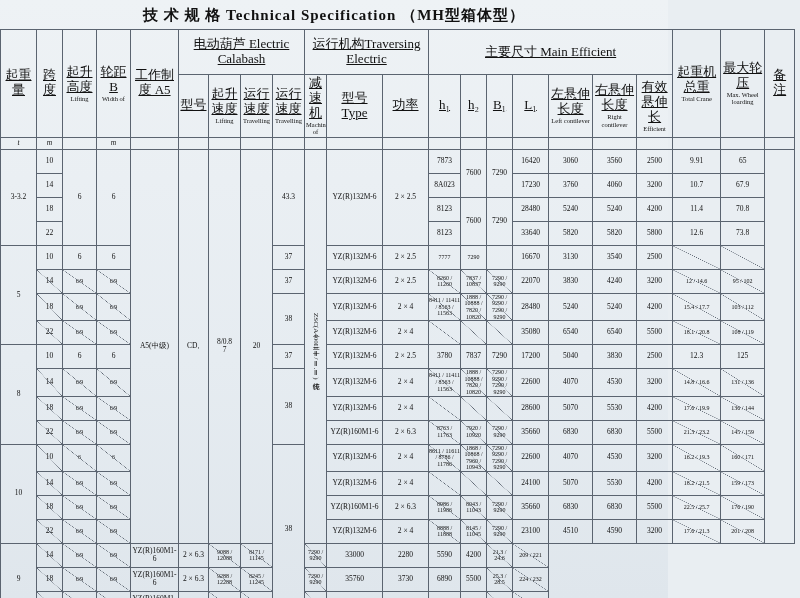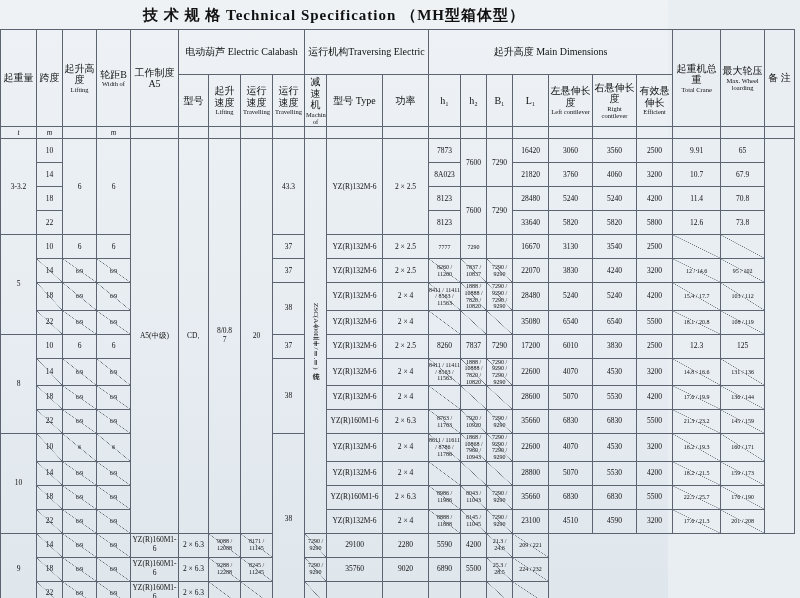--- a/index.html
+++ b/index.html
@@ -39,21 +39,21 @@
     padding:0;
     line-height:1.15;
     font-family:"Liberation Serif", serif;
     overflow:hidden;
   }
   .hdr td{
     height:42px;
     font-size:7px;
     padding:1px 1px;
   }
-  .hdr .cn{display:block;font-size:10px;}
+  .hdr .cn{display:block;font-size:13px;text-decoration:underline;}
   .hdr .en{display:block;font-size:6.5px;}
   .unitrow td{height:11px;font-size:7.5px;font-style:italic;}
   .vert{
     writing-mode:vertical-rl;
     text-orientation:mixed;
     white-space:nowrap;
     font-size:7px;
     line-height:1.2;
     letter-spacing:0px;
   }
@@ -123,21 +123,21 @@
       <td rowspan="2">
             <span class="cn">工作制度 A5</span>
           </td>
       <td colspan="4">
             <span class="cn">电动葫芦 Electric Calabash</span>
           </td>
       <td colspan="3">
             <span class="cn">运行机构Traversing  Electric</span>
           </td>
       <td colspan="7">
-            <span class="cn">起升高度 Main Dimensions</span>
+            <span class="cn">主要尺寸 Main Efficient</span>
           </td>
       <td rowspan="2">
             <span class="cn">起重机总重</span>
             <span class="en">Total Crane</span>
           </td>
       <td rowspan="2">
             <span class="cn">最大轮压</span>
             <span class="en">Max. Wheel loarding</span>
           </td>
       <td rowspan="2">
@@ -249,21 +249,21 @@
       <td>3060</td>
       <td>3560</td>
       <td>2500</td>
       <td>9.91</td>
       <td>65</td>
       <td rowspan="16"></td>
     </tr>
     <tr class="r">
       <td>14</td>
       <td>8A023</td>
-      <td>21820</td>
+      <td>17230</td>
       <td>3760</td>
       <td>4060</td>
       <td>3200</td>
       <td>10.7</td>
       <td>67.9</td>
     </tr>
     <tr class="r">
       <td>18</td>
       <td>8123</td>
       <td rowspan="2">7600</td>
@@ -356,25 +356,25 @@
     </tr>
 
     <tr class="r">
       <td rowspan="4">8</td>
       <td>10</td>
       <td>6</td>
       <td>6</td>
       <td>37</td>
       <td>YZ(R)132M-6</td>
       <td>2 × 2.5</td>
-      <td>8260</td>
+      <td>3780</td>
       <td>7837</td>
       <td>7290</td>
       <td>17200</td>
-      <td>6010</td>
+      <td>5040</td>
       <td>3830</td>
       <td>2500</td>
       <td>12.3</td>
       <td>125</td>
     </tr>
     <tr class="r">
       <td class="diag">14</td>
       <td class="diag subcell">6/9</td>
       <td class="diag subcell">6/9</td>
       <td rowspan="3">38</td>
@@ -443,21 +443,21 @@
     </tr>
     <tr class="r">
       <td class="diag">14</td>
       <td class="diag subcell">6/9</td>
       <td class="diag subcell">6/9</td>
       <td>YZ(R)132M-6</td>
       <td>2 × 4</td>
       <td class="diag subcell"></td>
       <td class="diag subcell"></td>
       <td class="diag subcell"></td>
-      <td>28800</td>
+      <td>24100</td>
       <td>5070</td>
       <td>5530</td>
       <td>4200</td>
       <td class="diag subcell">18.2 / 21.5</td>
       <td class="diag subcell">159 / 173</td>
     </tr>
     <tr class="r">
       <td class="diag">18</td>
       <td class="diag subcell">6/9</td>
       <td class="diag subcell">6/9</td>
@@ -493,38 +493,38 @@
     <tr class="r">
       <td rowspan="4">9</td>
       <td class="diag">14</td>
       <td class="diag subcell">6/9</td>
       <td class="diag subcell">6/9</td>
       <td>YZ(R)160M1-6</td>
       <td>2 × 6.3</td>
       <td class="diag subcell">9088 / 12088</td>
       <td class="diag subcell">8171 / 11145</td>
       <td class="diag subcell">7290 / 9290</td>
-      <td>29100</td>
+      <td>33000</td>
       <td>2280</td>
       <td>5590</td>
       <td>4200</td>
       <td class="diag subcell">21.3 / 24.6</td>
       <td class="diag subcell">209 / 221</td>
     </tr>
     <tr class="r">
       <td class="diag">18</td>
       <td class="diag subcell">6/9</td>
       <td class="diag subcell">6/9</td>
       <td>YZ(R)160M1-6</td>
       <td>2 × 6.3</td>
       <td class="diag subcell">9288 / 12288</td>
       <td class="diag subcell">8245 / 11245</td>
       <td class="diag subcell">7290 / 9290</td>
       <td>35760</td>
-      <td>9020</td>
+      <td>3730</td>
       <td>6890</td>
       <td>5500</td>
       <td class="diag subcell">25.3 / 28.5</td>
       <td class="diag subcell">224 / 232</td>
     </tr>
     <tr class="r">
       <td class="diag">22</td>
       <td class="diag subcell">6/9</td>
       <td class="diag subcell">6/9</td>
       <td>YZ(R)160M1-6</td>

